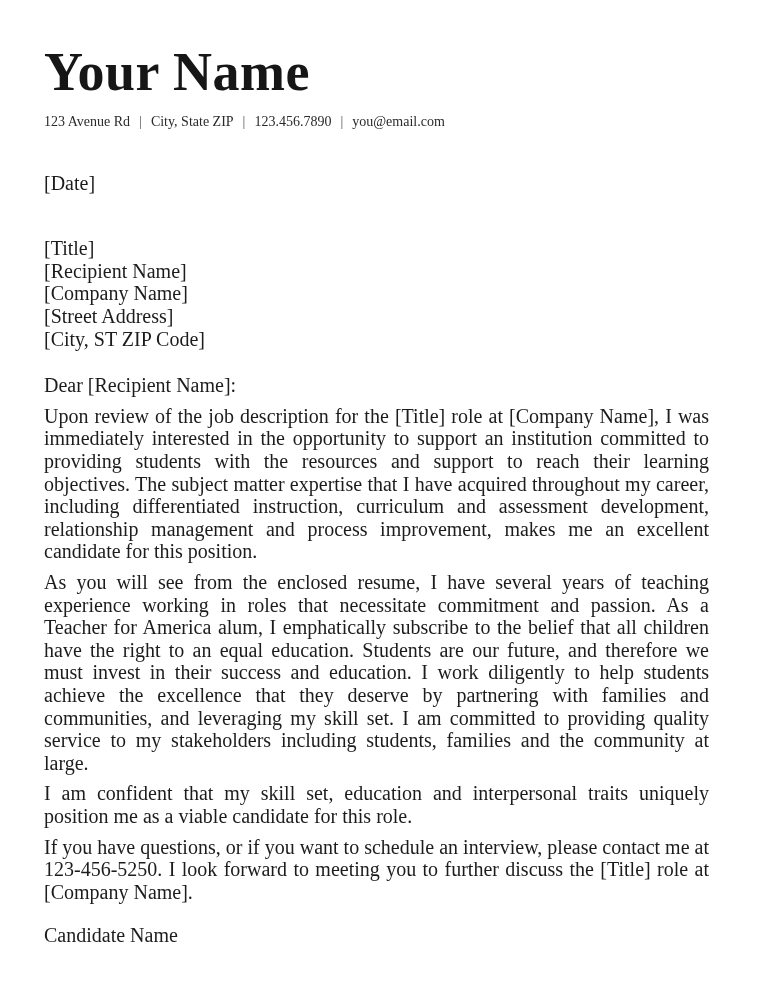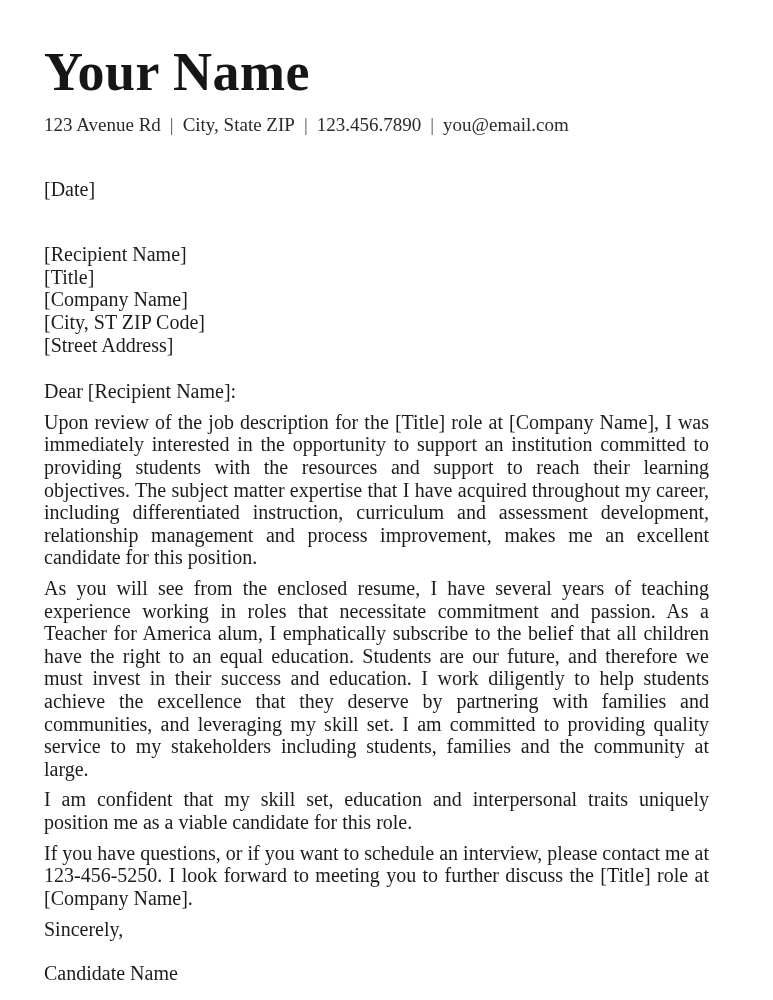--- a/index.html
+++ b/index.html
@@ -22,21 +22,21 @@
     margin: 0;
     font-size: 54px;
     line-height: 1.05;
     font-weight: 700;
     color: #161616;
     letter-spacing: 0.5px;
     font-family: "Liberation Serif", "DejaVu Serif", serif;
   }
   .contact-line {
     margin-top: 13px;
-    font-size: 19px;
+    font-size: 14px;
     color: #2a2a2a;
     white-space: nowrap;
   }
   .contact-line .sep {
     display: inline-block;
     padding: 0 9px;
     color: #555555;
   }
   .body-text {
     font-size: 20px;
@@ -77,36 +77,35 @@
     <div class="contact-line">
       <span>123 Avenue Rd</span><span class="sep">|</span><span>City, State ZIP</span><span class="sep">|</span><span>123.456.7890</span><span class="sep">|</span><span>you@email.com</span>
     </div>
   </header>
 
   <main class="body-text">
 
     <div class="date-line">[Date]</div>
 
     <div class="recipient-block">
+      <div>[Title]</div>
       <div>[Recipient Name]</div>
-      <div>[Title]</div>
       <div>[Company Name]</div>
+      <div>[Street Address]</div>
       <div>[City, ST ZIP Code]</div>
-      <div>[Street Address]</div>
     </div>
 
     <div class="salutation">Dear [Recipient Name]:</div>
 
     <p class="para">Upon review of the job description for the [Title] role at [Company Name], I was immediately interested in the opportunity to support an institution committed to providing students with the resources and support to reach their learning objectives.  The subject matter expertise that I have acquired throughout my career, including differentiated instruction, curriculum and assessment development, relationship management and process improvement, makes me an excellent candidate for this position.</p>
 
     <p class="para">As you will see from the enclosed resume, I have several years of teaching experience working in roles that necessitate commitment and passion. As a Teacher for America alum, I emphatically subscribe to the belief that all children have the right to an equal education. Students are our future, and therefore we must invest in their success and education. I work diligently to help students achieve the excellence that they deserve by partnering with families and communities, and leveraging my skill set. I am committed to providing quality service to my stakeholders including students, families and the community at large.</p>
 
     <p class="para">I am confident that my skill set, education and interpersonal traits uniquely position me as a viable candidate for this role.</p>
 
     <p class="para">If you have questions, or if you want to schedule an interview, please contact me at 123-456-5250. I look forward to meeting you to further discuss the [Title] role at [Company Name].</p>
 
-    <div class="closing">Sincerely,</div>
 
     <div class="signature">Candidate Name</div>
 
   </main>
 
 </div>
 
 </body></html>

